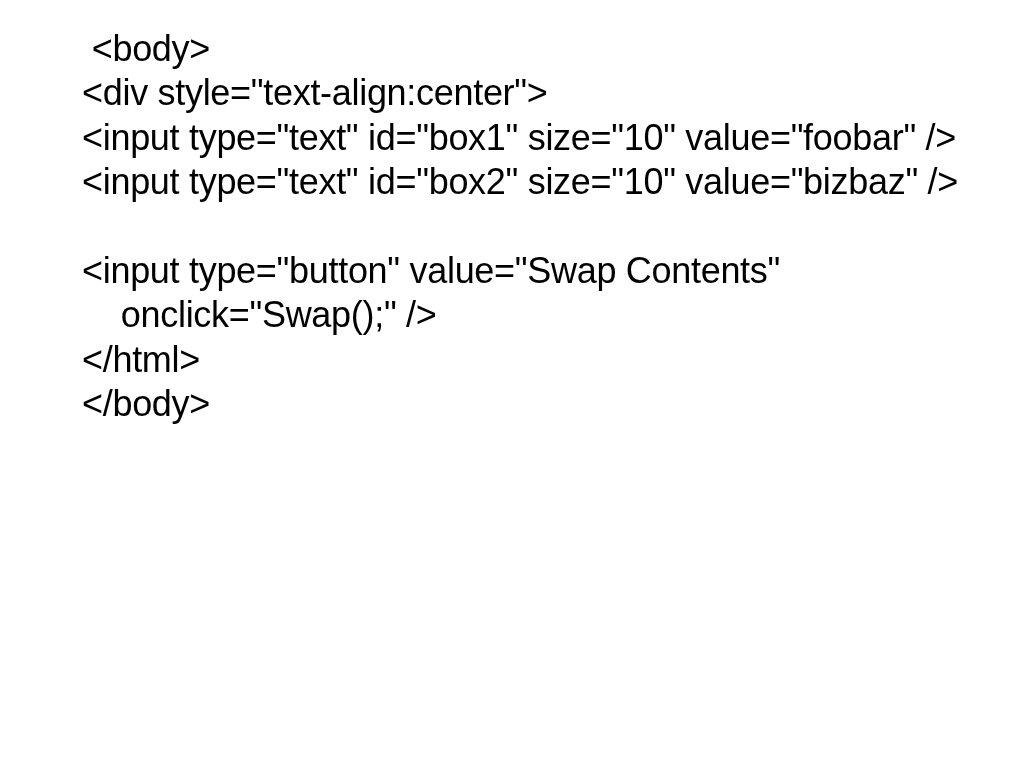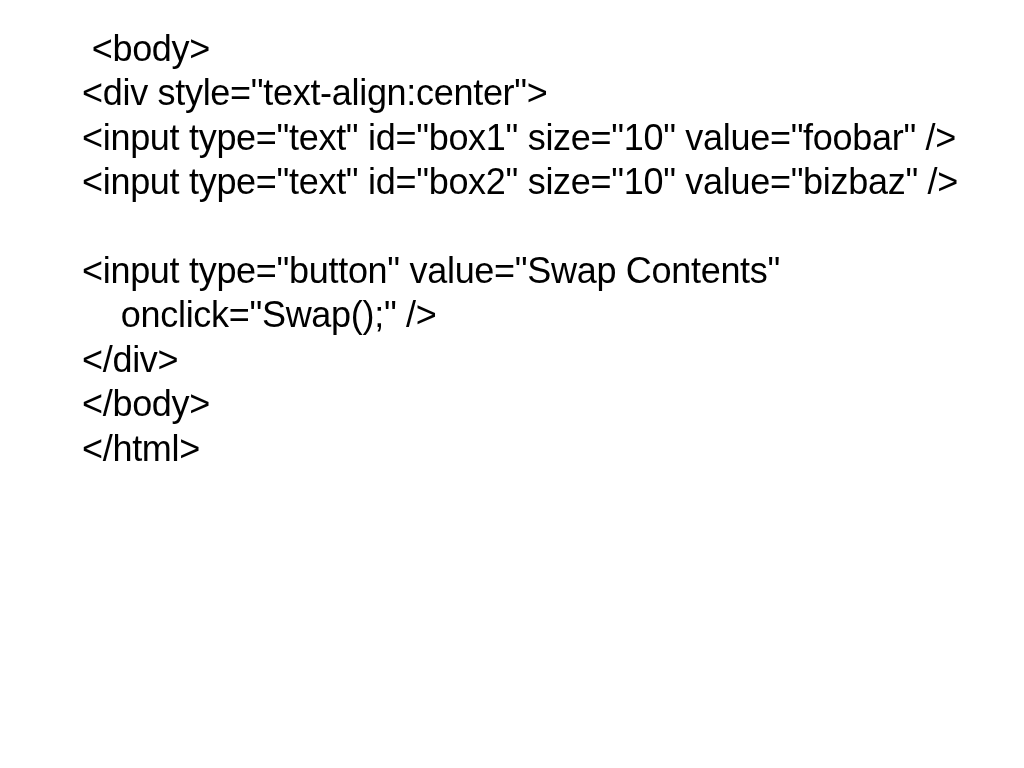--- a/index.html
+++ b/index.html
@@ -39,17 +39,16 @@
 
 <div class="slide">
   <div class="code-block">
     <div class="code-line"> &lt;body&gt;</div>
     <div class="code-line">&lt;div style="text-align:center"&gt;</div>
     <div class="code-line">&lt;input type="text" id="box1" size="10" value="foobar" /&gt;</div>
     <div class="code-line">&lt;input type="text" id="box2" size="10" value="bizbaz" /&gt;</div>
     <div class="code-line"> </div>
     <div class="code-line">&lt;input type="button" value="Swap Contents"</div>
     <div class="code-line">    onclick="Swap();" /&gt;</div>
-    <div class="code-line">&lt;/div&gt;</div>
+    <div class="code-line">&lt;/html&gt;</div>
     <div class="code-line">&lt;/body&gt;</div>
-    <div class="code-line">&lt;/html&gt;</div>
   </div>
 </div>
 
 </body></html>

